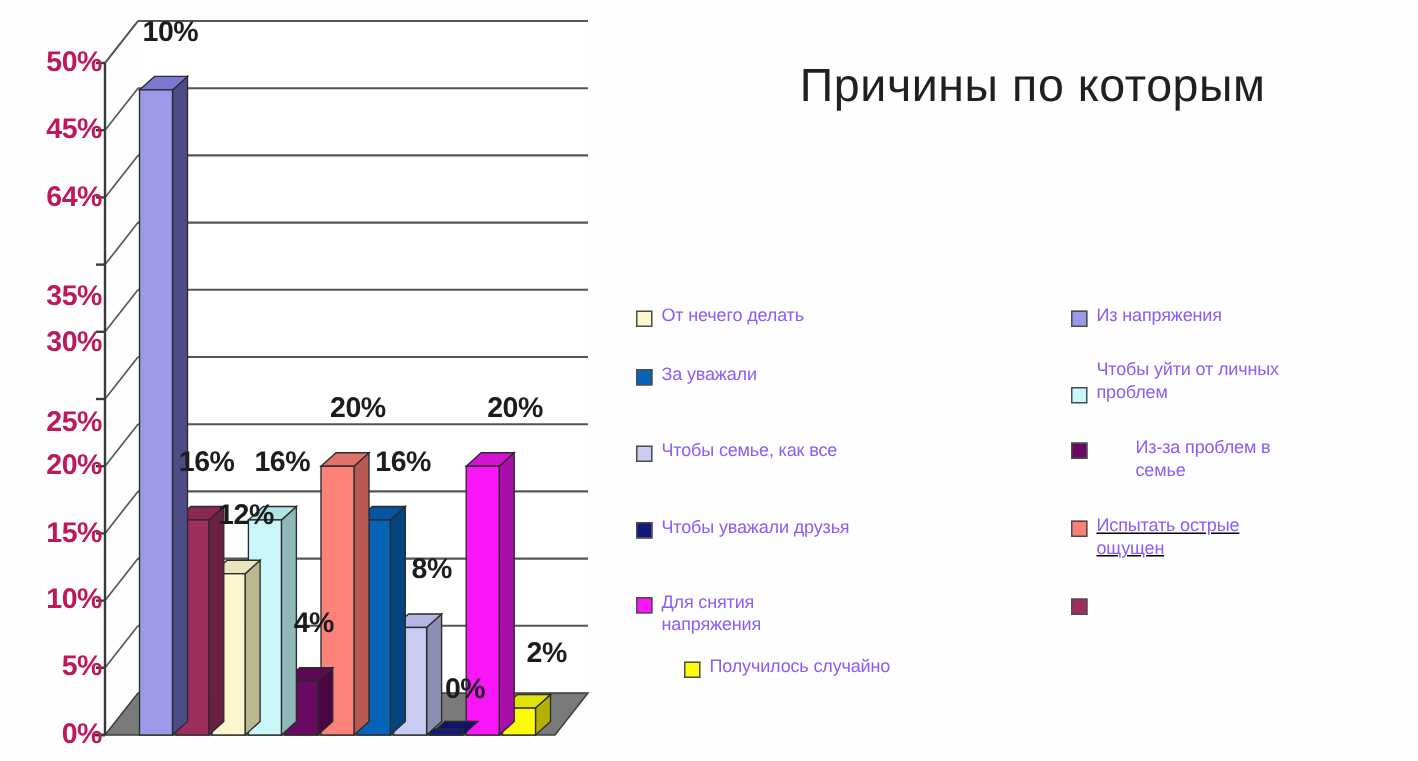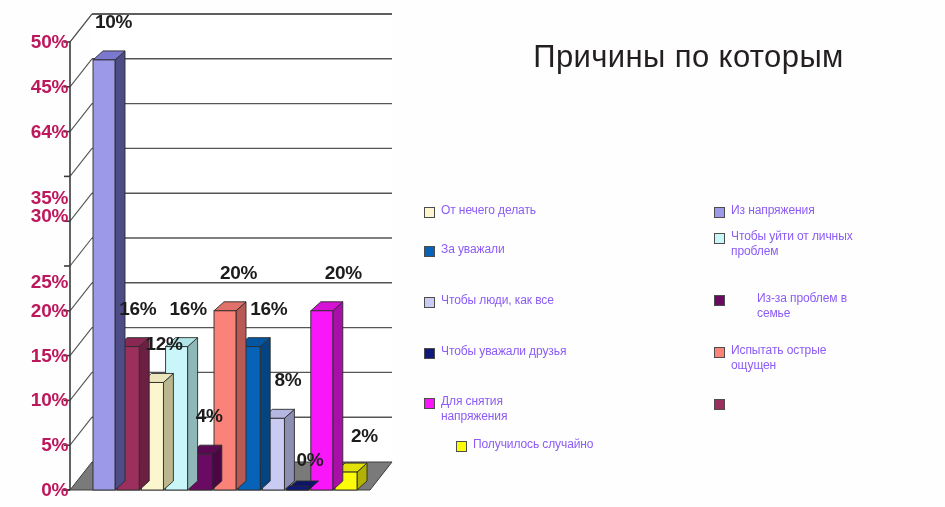--- a/index.html
+++ b/index.html
@@ -191,21 +191,21 @@
         <polygon points="115,59.920000000000016 125,50.920000000000016 125,481 115,490" fill="#4e4c87" stroke="#2b2b2b" stroke-width="0.9"></polygon>
         <polygon points="93,59.920000000000016 103,50.920000000000016 125,50.920000000000016 115,59.920000000000016" fill="#7b79cf" stroke="#2b2b2b" stroke-width="0.9"></polygon>
         <rect x="93" y="59.920000000000016" width="22" height="430.08" fill="#9b99e8" stroke="#2b2b2b" stroke-width="0.9"></rect>
       </g>
     </svg>
   <div id="ytick-holder">
       <div class="ytick" style="top: 32px;">50%</div>
       <div class="ytick" style="top: 76.8px;">45%</div>
       <div class="ytick" style="top: 121.6px;">64%</div>
       <div class="ytick" style="top: 166.4px; margin-top: 22px;">35%</div>
-      <div class="ytick" style="top: 206px;">30%</div>
+      <div class="ytick" style="top: 219px;">30%</div>
       <div class="ytick" style="top: 272px;">25%</div>
       <div class="ytick" style="top: 300.8px;">20%</div>
       <div class="ytick" style="top: 345.6px;">15%</div>
       <div class="ytick" style="top: 390.4px;">10%</div>
       <div class="ytick" style="top: 435.2px;">5%</div>
       <div class="ytick" style="top: 480px;">0%</div>
     </div>
   <div id="dlabel-holder">
       <div class="dlabel" style="left: 95px; top: 11.92px;">10%</div>
       <div class="dlabel" style="left: 119.2px; top: 298.64px;">16%</div>
@@ -230,49 +230,49 @@
       <div class="legend-item" style="top: 0px; left: 0px;">
         <span class="legend-swatch" style="background: rgb(251, 246, 206);"></span>
         <span class="legend-label">От нечего делать</span>
       </div>
       <div class="legend-item" style="top: 39px; left: 0px;">
         <span class="legend-swatch" style="background: rgb(6, 99, 184);"></span>
         <span class="legend-label">За уважали</span>
       </div>
       <div class="legend-item" style="top: 90px; left: 0px;">
         <span class="legend-swatch" style="background: rgb(201, 203, 243);"></span>
-        <span class="legend-label">Чтобы люди, как все</span>
+        <span class="legend-label">Чтобы семье, как все</span>
       </div>
       <div class="legend-item" style="top: 141px; left: 0px; text-align: right;">
         <span class="legend-swatch" style="background: rgb(16, 25, 122);"></span>
         <span class="legend-label">Чтобы уважали друзья</span>
       </div>
       <div class="legend-item" style="top: 191px; left: 0px;">
         <span class="legend-swatch" style="background: rgb(249, 22, 249);"></span>
         <span class="legend-label">Для снятия<br>напряжения</span>
       </div>
       <div class="legend-item" style="top: 234px; left: 0px; padding-left: 32px;">
         <span class="legend-swatch" style="background: rgb(252, 252, 8);"></span>
         <span class="legend-label">Получилось случайно</span>
       </div>
     </div>
   <div class="legend-col" id="legend-col-right">
       <div class="legend-item" style="top: 0px; left: 0px;">
         <span class="legend-swatch" style="background: rgb(155, 153, 232);"></span>
         <span class="legend-label">Из  напряжения</span>
       </div>
-      <div class="legend-item" style="top: 26px; left: 0px;">
+      <div class="legend-item" style="top: 36px; left: 0px; align-items: flex-end;">
         <span class="legend-swatch" style="background: rgb(201, 246, 248);"></span>
         <span class="legend-label">Чтобы уйти от личных<br>проблем</span>
       </div>
       <div class="legend-item" style="top: 88px; left: 0px; gap: 32px;">
         <span class="legend-swatch" style="background: rgb(107, 10, 98);"></span>
         <span class="legend-label">Из-за проблем в<br>семье</span>
       </div>
-      <div class="legend-item" style="top: 140px; left: 0px;">
+      <div class="legend-item" style="top: 140px; left: 0px; text-decoration: underline;">
         <span class="legend-swatch" style="background: rgb(250, 130, 120);"></span>
         <span class="legend-label">Испытать острые<br>ощущен</span>
       </div>
       <div class="legend-item" style="top: 192px; left: 0px;">
         <span class="legend-swatch" style="background: rgb(156, 47, 94);"></span>
       </div>
     </div>
 </div>
 
 </body></html>

